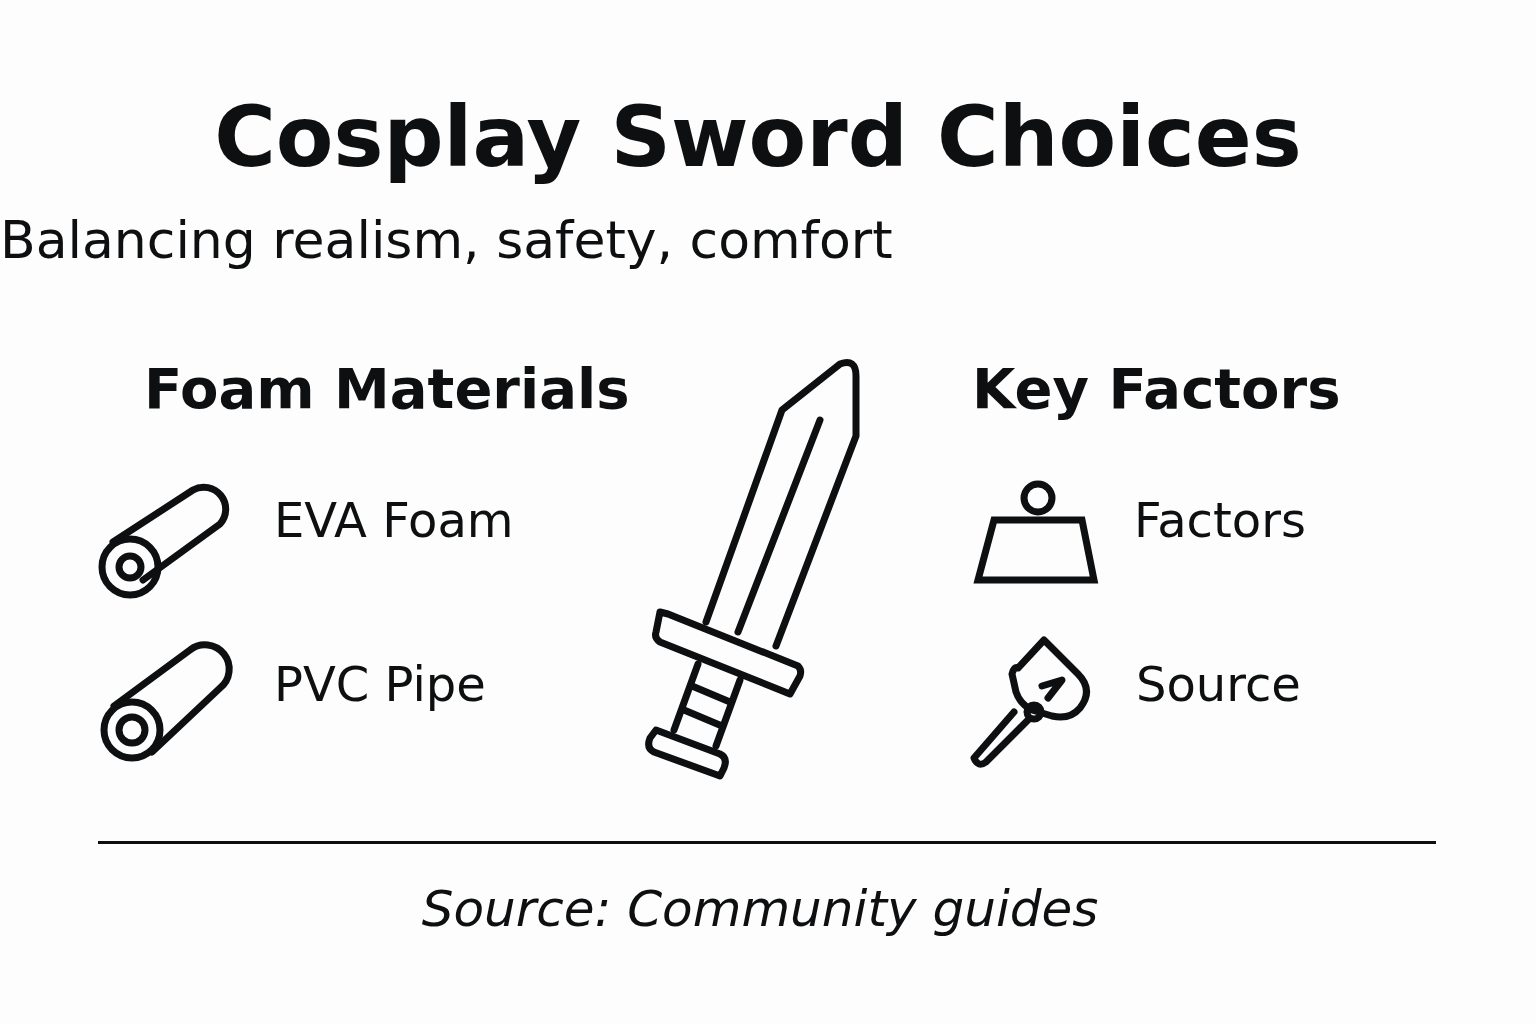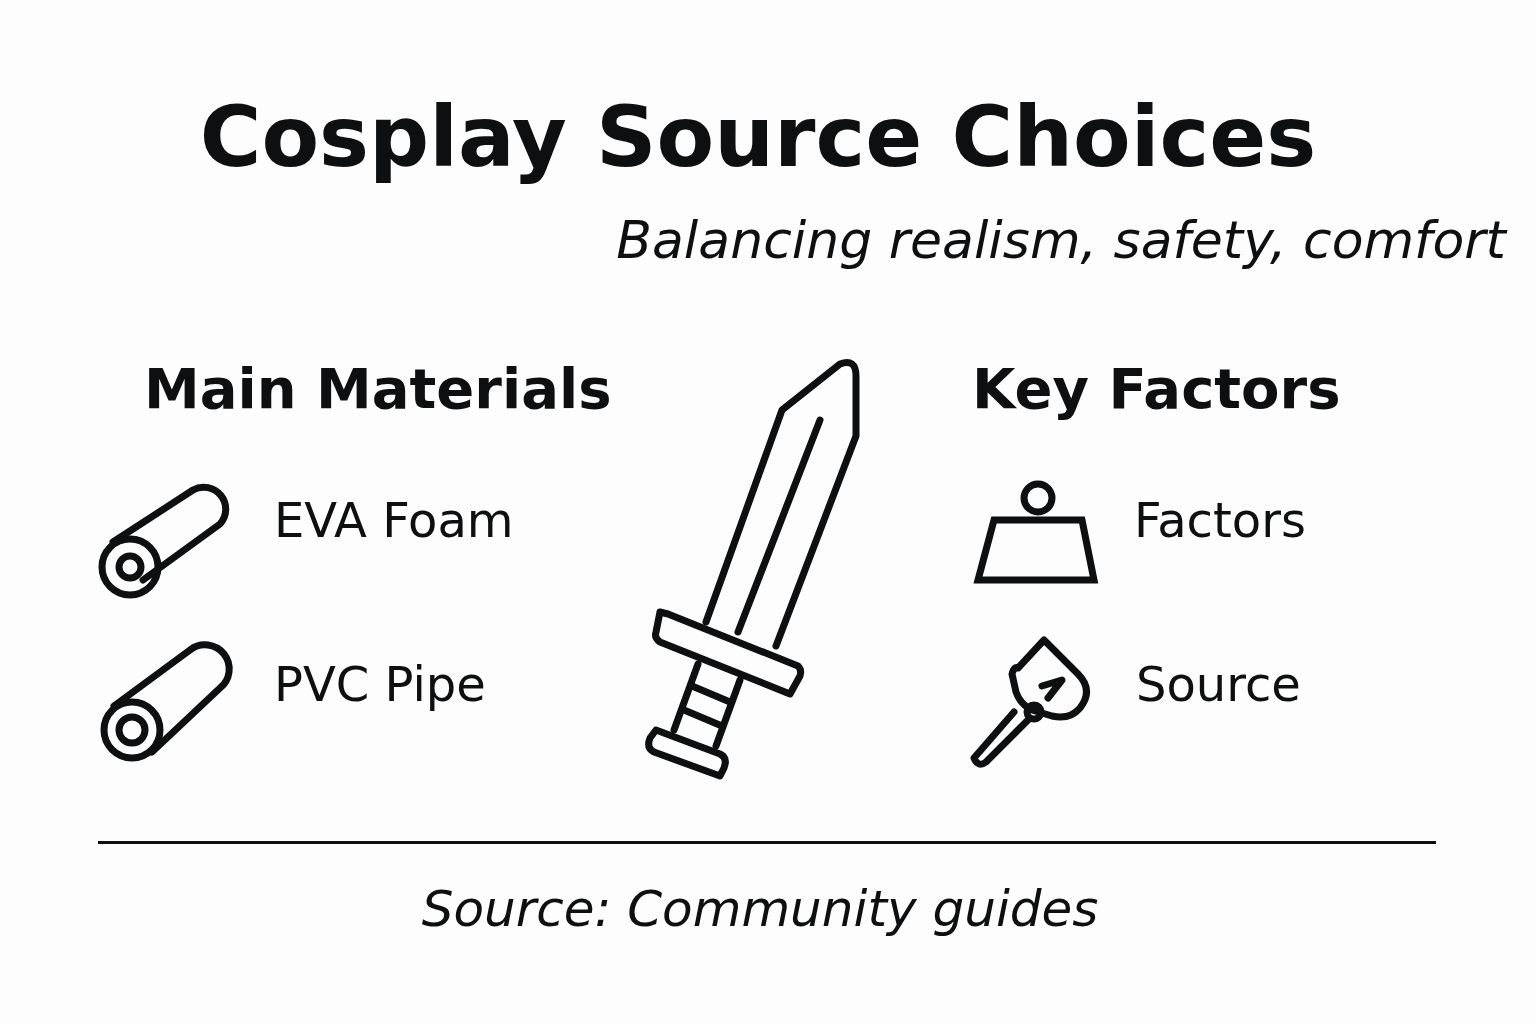--- a/index.html
+++ b/index.html
@@ -1,36 +1,36 @@
 <!DOCTYPE html>
 <html><head>
 <meta charset="utf-8">
 <style>
   html, body { margin:0; padding:0; }
   body { width:1536px; height:1024px; background:#fdfdfd; position:relative; overflow:hidden;
          font-family:"DejaVu Sans", sans-serif; color:#0d0f10; }
   .abs { position:absolute; }
   #title { left:0; width:1516px; top:88px; text-align:center; font-size:84px; font-weight:bold; letter-spacing:0px; }
-  #subtitle { left:0; width:1506px; top:210px; text-align:right; font-size:52px;font-style:italic; }
+  #subtitle { left:0; width:1506px; top:210px; text-align:left; font-size:52px; }
   .section-head { font-size:56px; font-weight:bold; top:356px; }
   #materials-head { left:144px; }
   #factors-head { left:972px; }
   .item-label { font-size:48px; }
   svg { position:absolute; overflow:visible; }
   .stroke { fill:none; stroke:#0d0f10; stroke-width:7; stroke-linecap:round; stroke-linejoin:round; }
   #divider { left:98px; top:841px; width:1338px; height:3px; background:#0d0f10; }
   #source { left:0; width:1520px; top:880px; text-align:center; font-size:50px;font-style:italic; }
 </style>
 </head>
 <body>
 
-<div id="title" class="abs">Cosplay Source Choices</div>
+<div id="title" class="abs">Cosplay Sword Choices</div>
 <div id="subtitle" class="abs">Balancing realism, safety, comfort</div>
 
-<div id="materials-head" class="abs section-head">Main Materials</div>
+<div id="materials-head" class="abs section-head">Foam Materials</div>
 
 <svg style="left:98px;top:482px" width="140" height="120" viewBox="0 0 140 120">
   <path class="stroke" d="M15 60 L95 8 A22 22 0 0 1 122 42 L45 98"></path>
   <circle class="stroke" cx="32" cy="85" r="28"></circle>
   <circle class="stroke" cx="32" cy="85" r="11"></circle>
 </svg>
 <div class="abs item-label" style="left:274px;top:492px">EVA Foam</div>
 
 <svg style="left:100px;top:640px" width="140" height="130" viewBox="0 0 140 130">
   <path class="stroke" d="M14 66 L90 10 A24 24 0 0 1 120 48 L52 112"></path>

